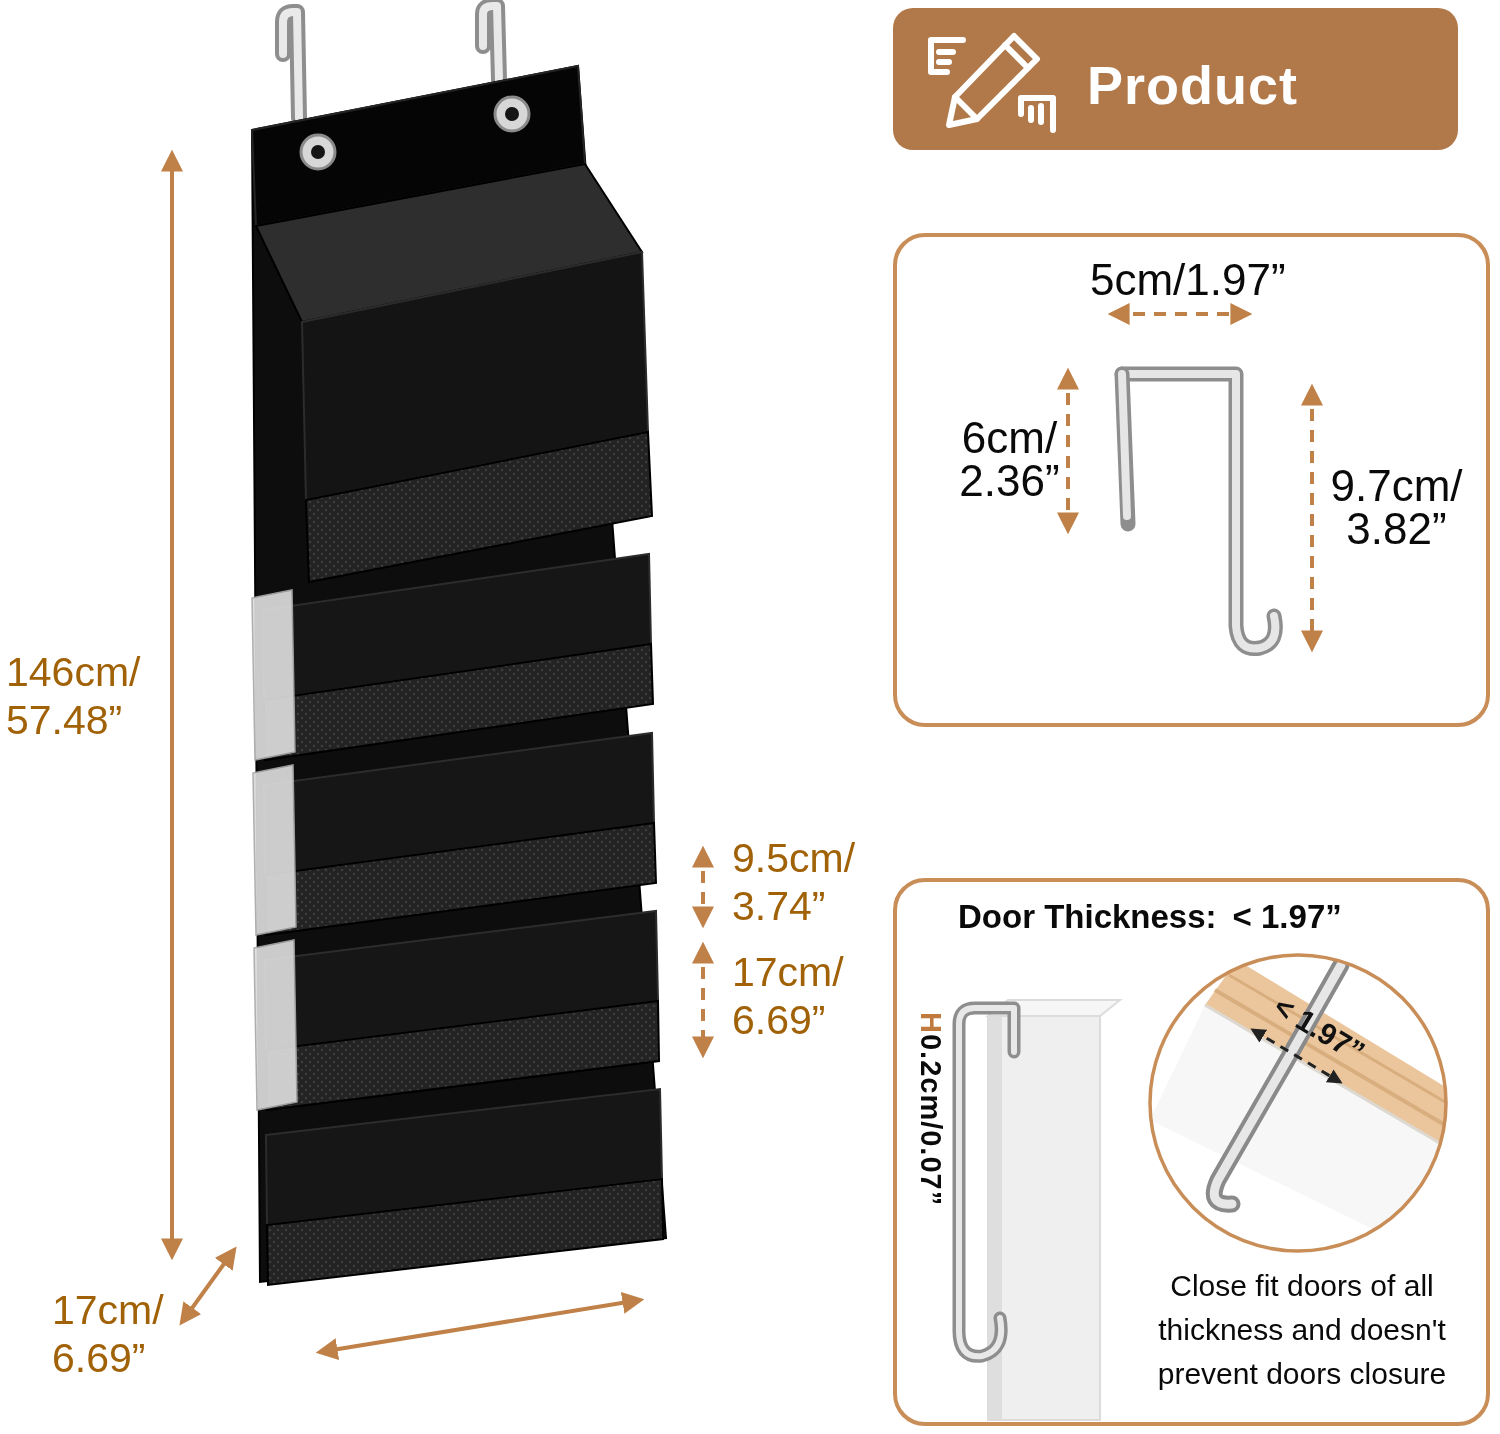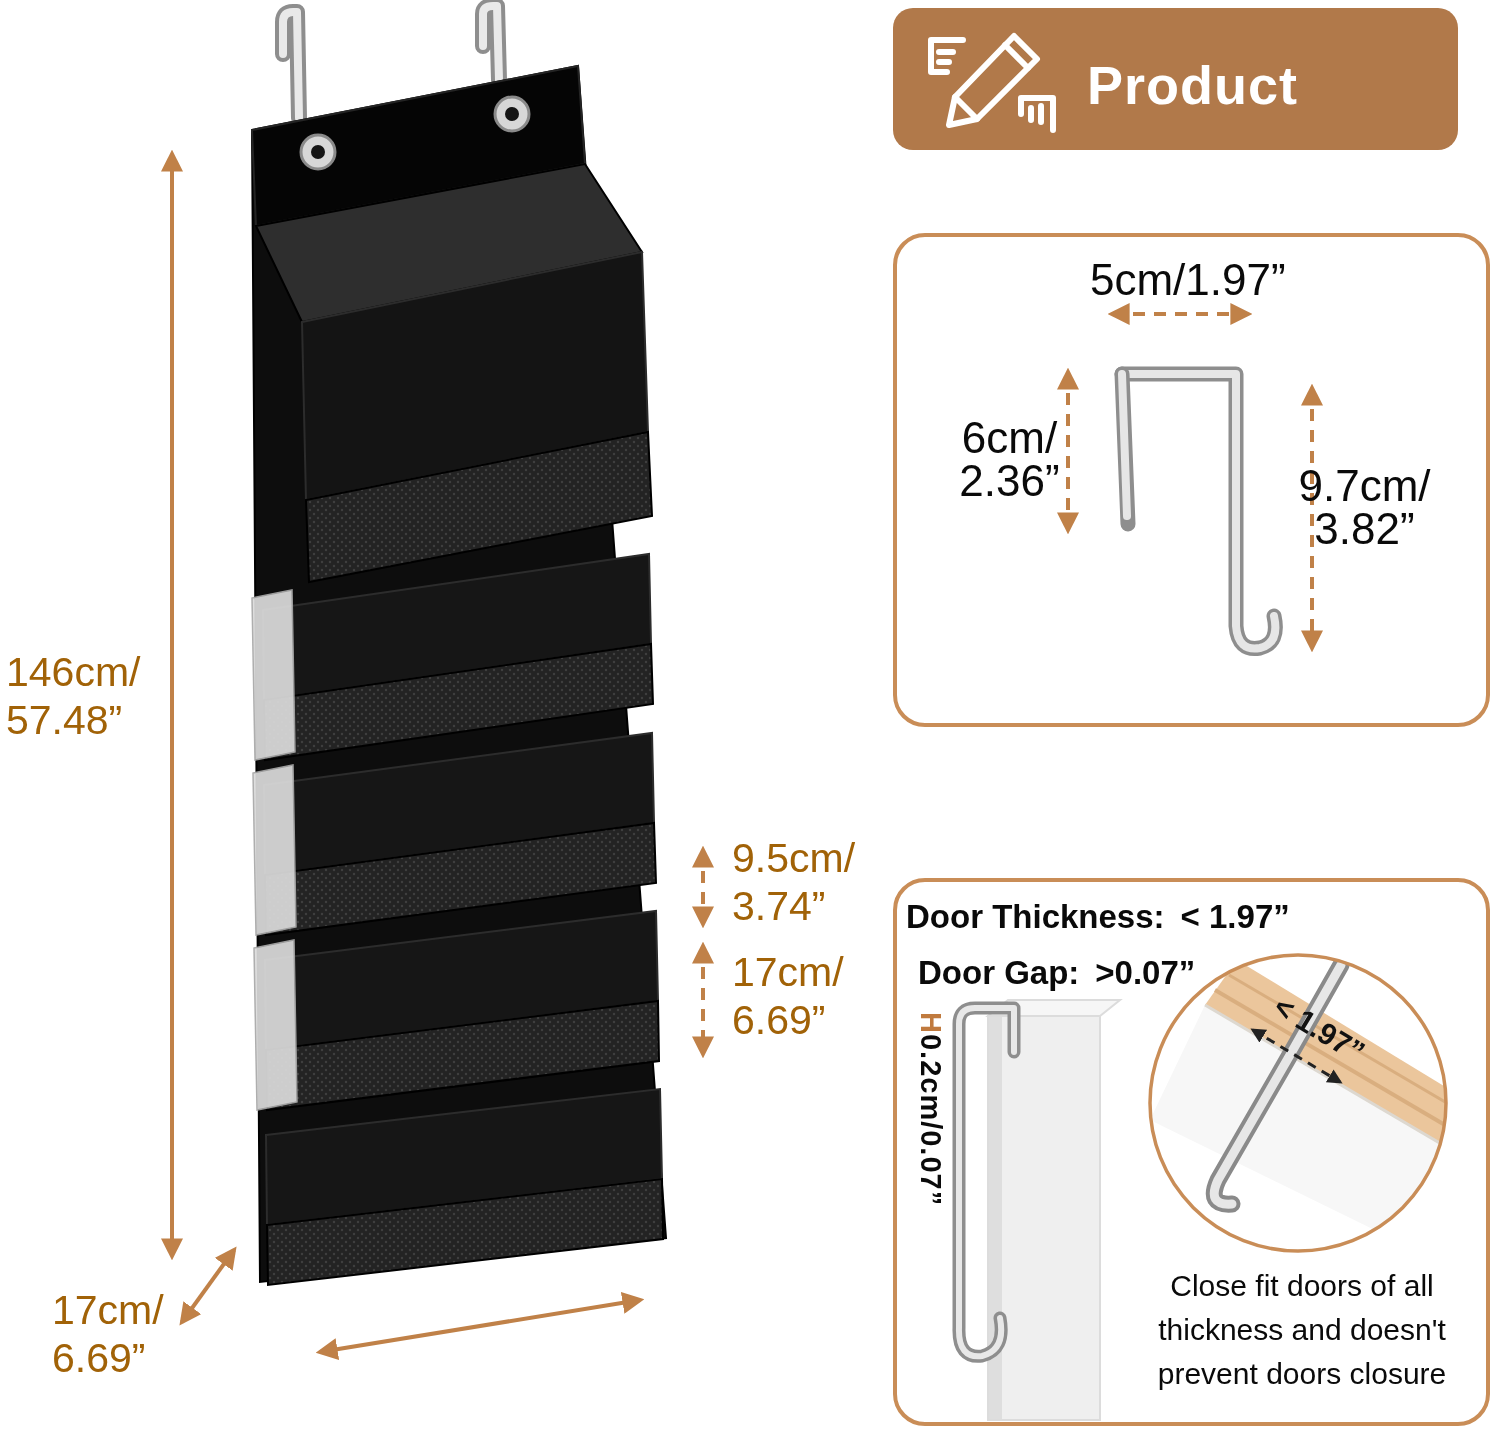--- a/index.html
+++ b/index.html
@@ -26,25 +26,25 @@
   
   .panel{position:absolute;background:#fff;border:4px solid #c98d57;border-radius:32px}
   #panel-hook{left:893px;top:233px;width:597px;height:494px}
   #panel-door{left:893px;top:878px;width:597px;height:548px}
 
   
   .p1{position:absolute;font-size:44px;line-height:43px;text-align:center;white-space:nowrap}
   .p1 span{display:block}
   #lbl-hook-w{left:1090px;top:258px;width:195px}
   #lbl-hook-front{left:952px;top:416px;width:115px}
-  #lbl-hook-back{left:1292px;top:464px;width:145px}
+  #lbl-hook-back{left:1324px;top:464px;width:145px}
 
   
   .doorrow{position:absolute;display:flex;gap:16px;font-weight:bold;font-size:33px;white-space:nowrap}
-  #row-thickness{left:906px;top:898px}
+  #row-thickness{left:958px;top:898px}
   #row-gap{left:918px;top:954px}
   #lbl-clearance{position:absolute;left:914px;top:1012px;writing-mode:vertical-rl;
                  font-weight:bold;font-size:29px;letter-spacing:1px;white-space:nowrap}
   #lbl-clearance .h{color:#c07a3e}
   #note{position:absolute;left:1126px;top:1264px;width:352px;text-align:center;
         font-weight:normal;font-size:30px;line-height:44px}
   #note span{display:block}
 </style>
 </head>
 <body>
@@ -204,24 +204,20 @@
   </div>
   <div class="p1" id="lbl-hook-back">
     <span>9.7cm/</span>
     <span>3.82”</span>
   </div>
 
   <div class="doorrow" id="row-thickness">
     <span>Door Thickness:</span>
     <span>&lt; 1.97”</span>
   </div>
-  <div class="doorrow" id="row-gap">
-    <span>Door Gap:</span>
-    <span>&gt;0.07”</span>
-  </div>
 
   <div id="lbl-clearance">
     <span class="h">H</span><span>0.2cm/0.07”</span>
   </div>
 
   <div id="note">
     <span>Close fit doors of all</span>
     <span>thickness and doesn't</span>
     <span>prevent doors closure</span>
   </div>

